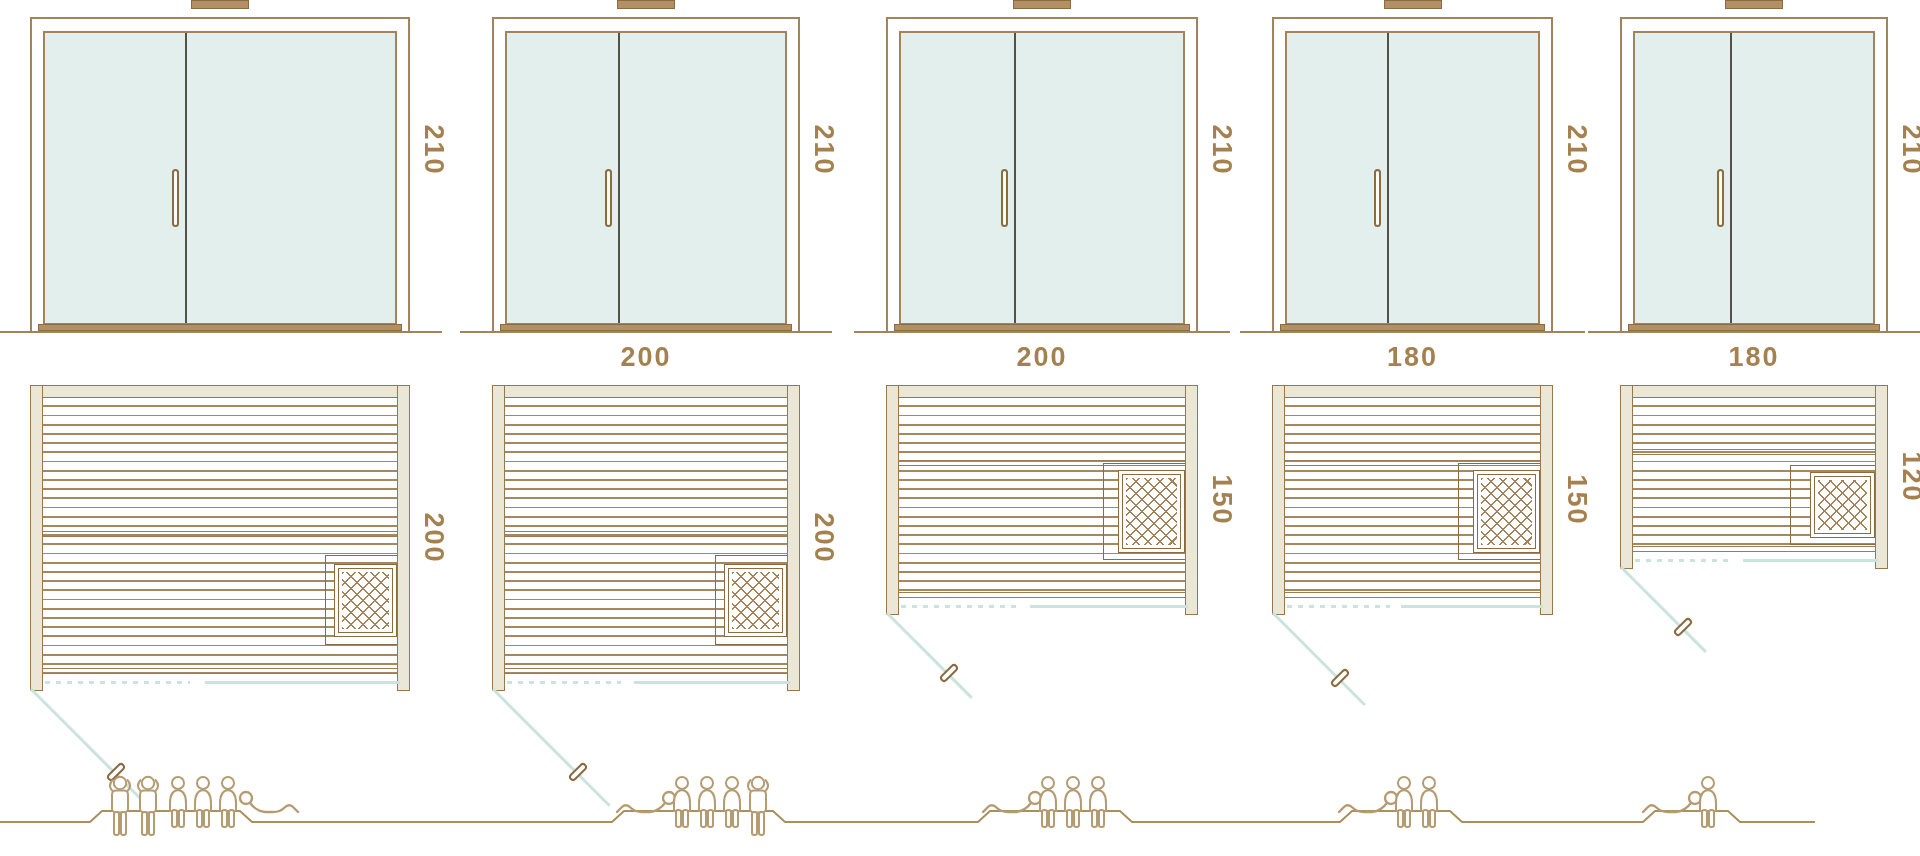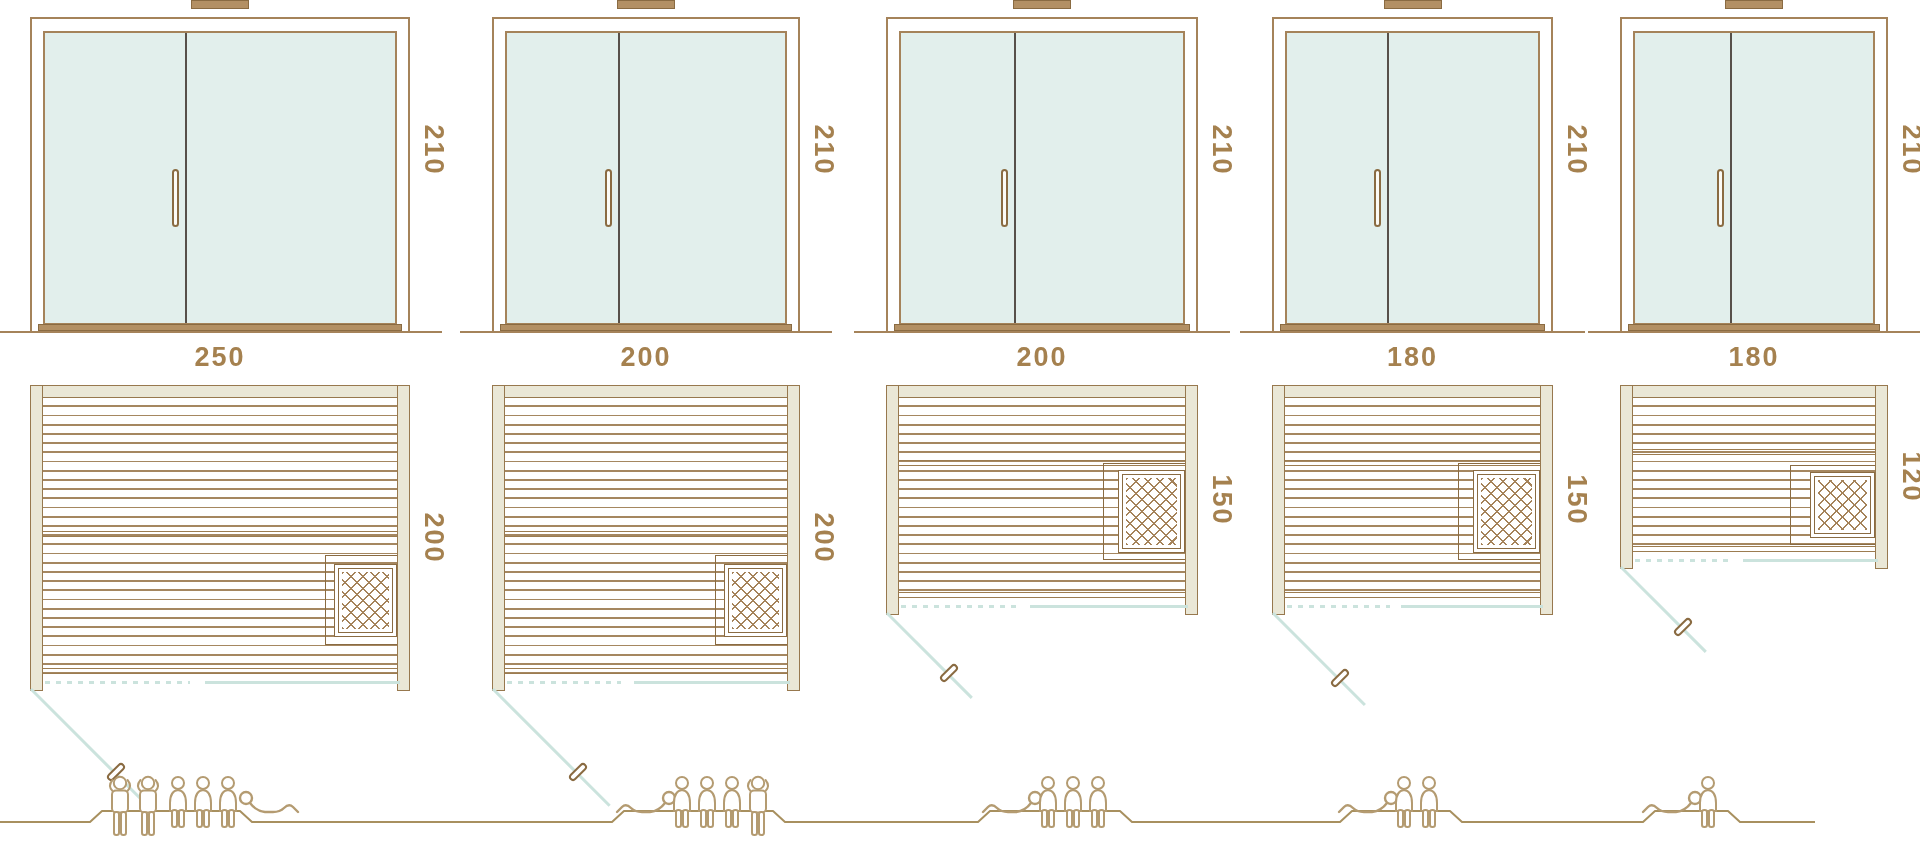--- a/index.html
+++ b/index.html
@@ -27,21 +27,20 @@
       <div class="abs" style="left: 161px; top: 0px; width: 58px; height: 9px; background: rgb(179, 144, 100); border: 1.5px solid rgb(138, 107, 66);"></div>
       <div class="abs" style="left: 0px; top: 17px; width: 100%; height: 316px; border: 2px solid rgb(165, 131, 90); background: rgb(255, 255, 255);">
         <div class="abs" style="inset: 12px 11px 6px; background: rgb(226, 239, 236); border: 2px solid rgb(165, 131, 90);">
           <div class="abs" style="left: 40%; top: 0px; bottom: 0px; width: 2px; background: rgb(87, 80, 74);"></div>
           <div class="abs" style="left: calc(40% - 13px); top: 47%; width: 7px; height: 58px; background: rgb(252, 251, 246); border: 2px solid rgb(138, 107, 66); border-radius: 4px;"></div>
         </div>
         <div class="abs" style="left: 6px; right: 6px; bottom: 0px; height: 7px; background: rgb(179, 144, 100); border: 1px solid rgb(138, 107, 66);"></div>
       </div>
       <div class="abs" style="left: -30px; right: -32px; top: 331px; height: 2px; background: rgb(165, 131, 90);"></div>
       <div class="abs lbl vlbl" style="left: 364px; top: 135px; width: 80px; height: 30px; line-height: 30px;">210</div>
-      <div class="abs lbl" style="left: 0px; top: 342px; width: 100%;">250</div>
       <div class="abs" style="left: 0px; top: 385px; width: 100%; height: 306px;">
         <div class="abs planks" style="left: 13px; right: 13px; top: 13px; height: 277px;">
           <div class="abs band" style="left: 0px; right: 0px; top: 48%;"></div>
           <div class="abs band" style="left: 0px; right: 0px; bottom: 1px;"></div>
         </div>
         <div class="abs wall" style="left: 0px; top: 0px; right: 0px; height: 13px;"></div>
         <div class="abs wall" style="left: 0px; top: 0px; width: 13px; height: 100%;"></div>
         <div class="abs wall" style="right: 0px; top: 0px; width: 13px; height: 100%;"></div>
         <div class="abs" style="left: 295px; top: 170px; width: 72px; height: 90px; border-left: 1.5px solid rgb(138, 107, 66); border-top: 1.5px solid rgb(138, 107, 66); border-bottom: 1.5px solid rgb(138, 107, 66);"></div>
         <div class="abs" style="left: 304px; top: 179px; width: 63px; height: 73px; background: rgb(255, 255, 255); border: 1.5px solid rgb(138, 107, 66);">

